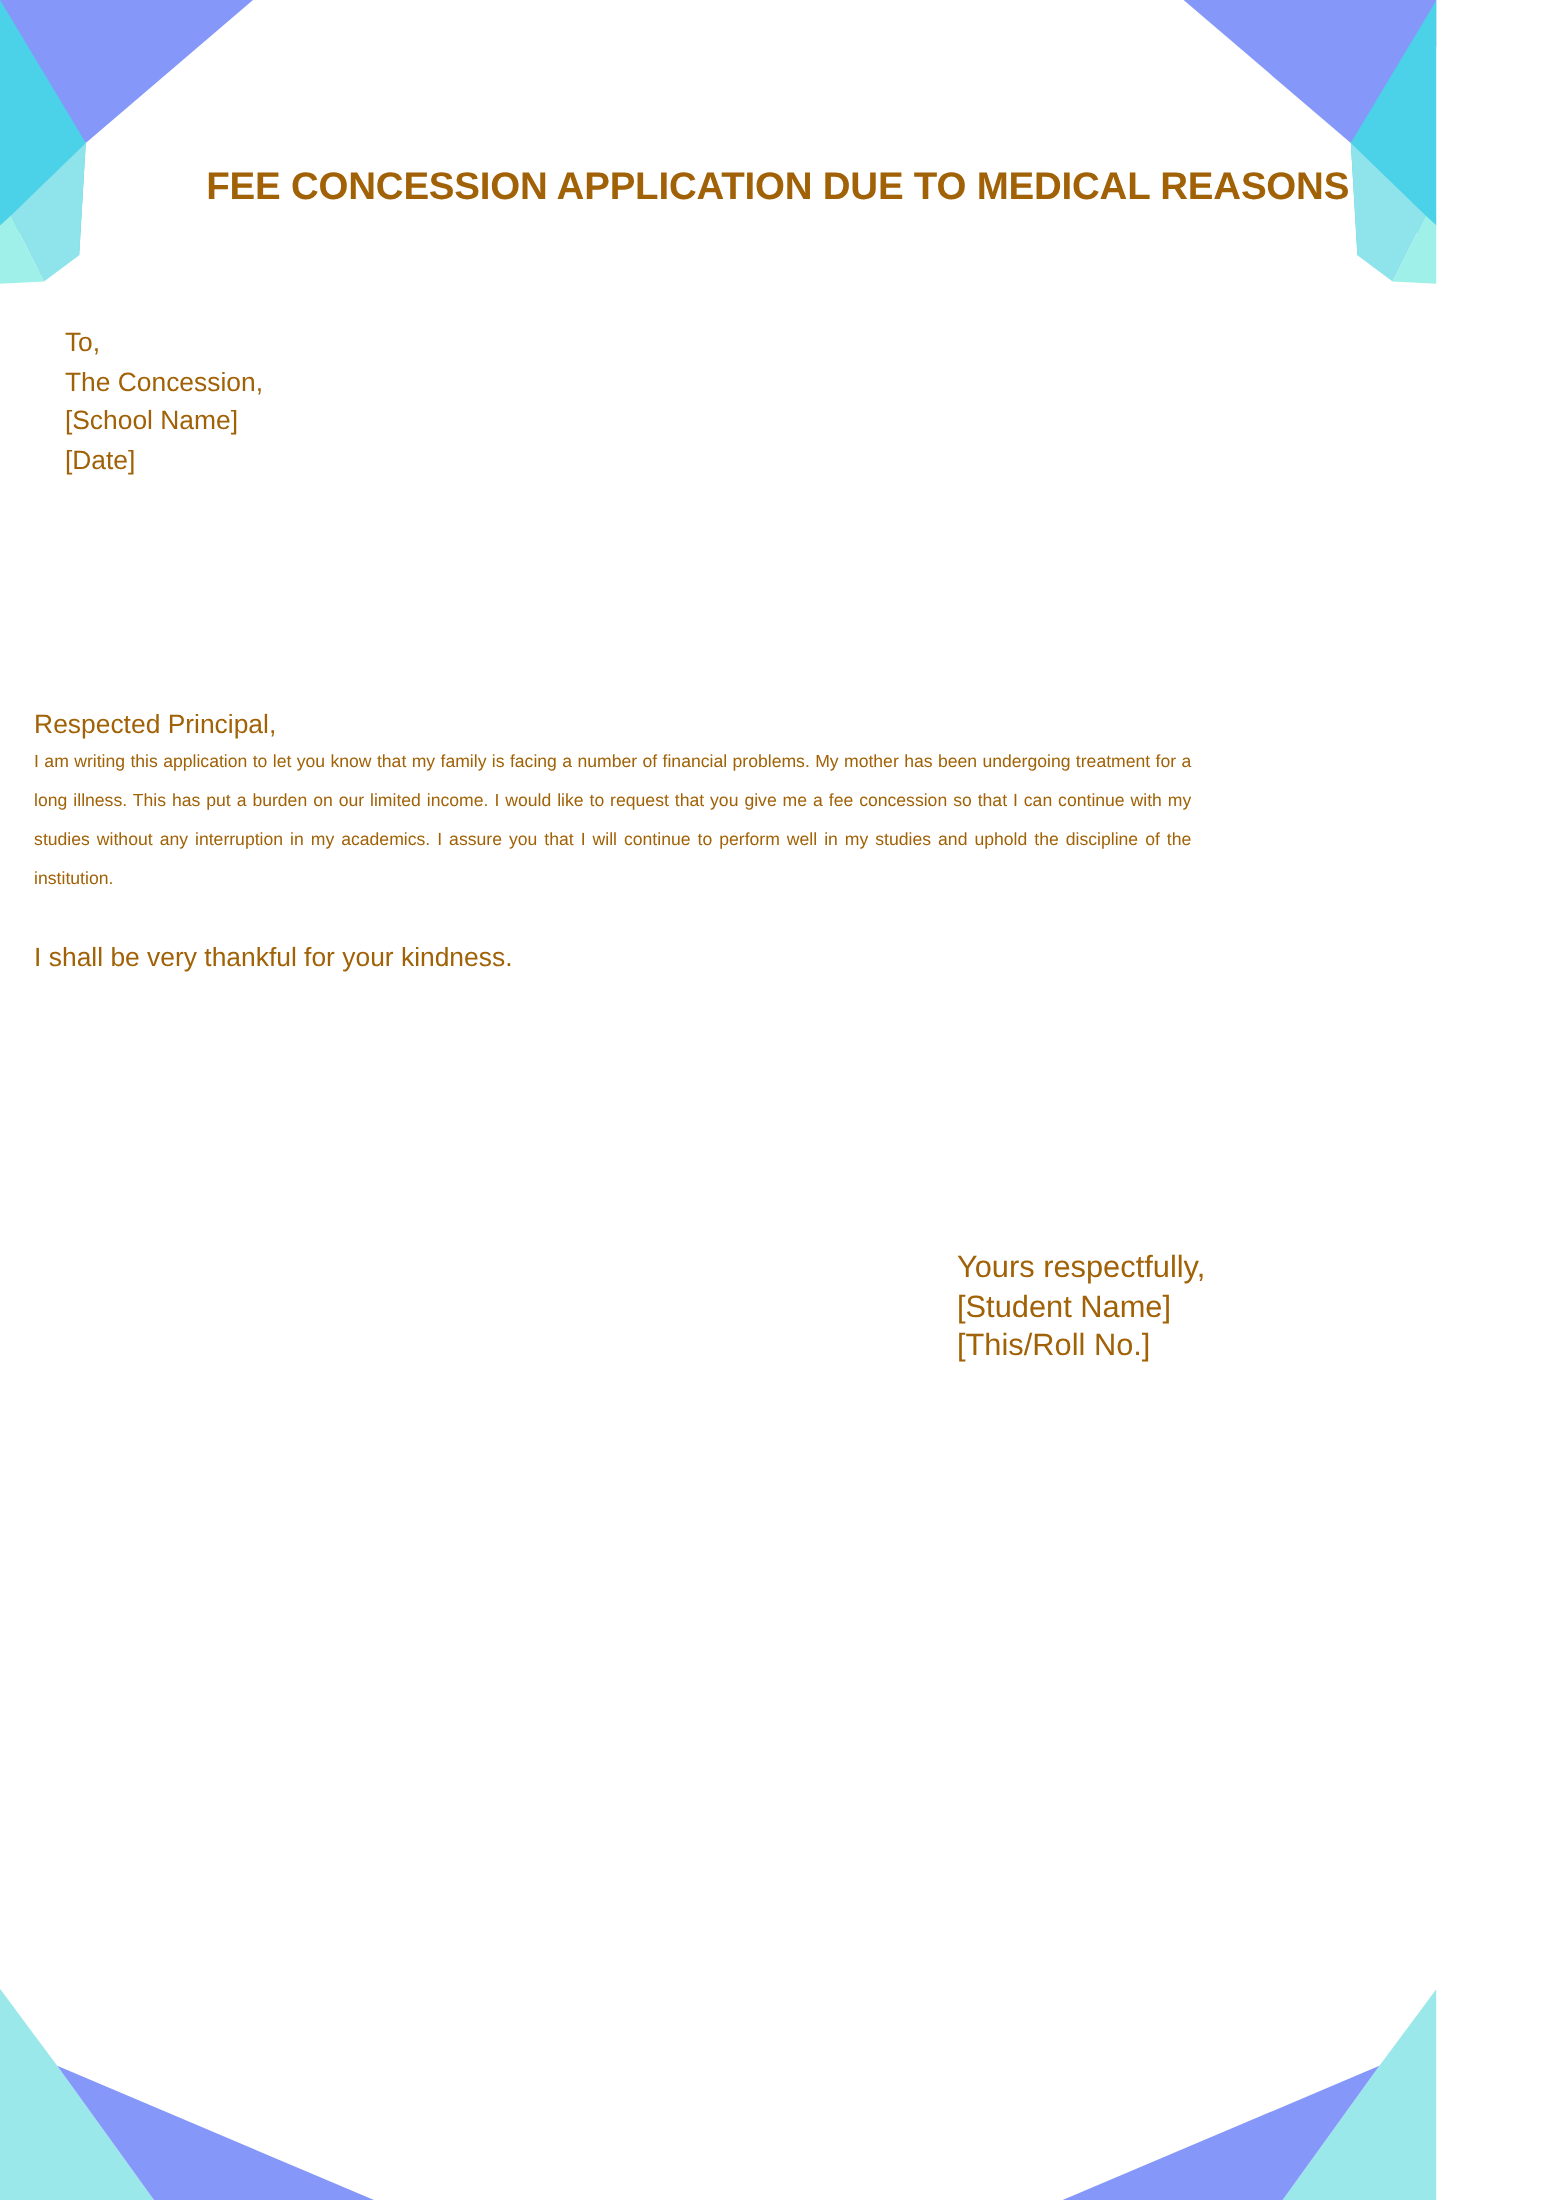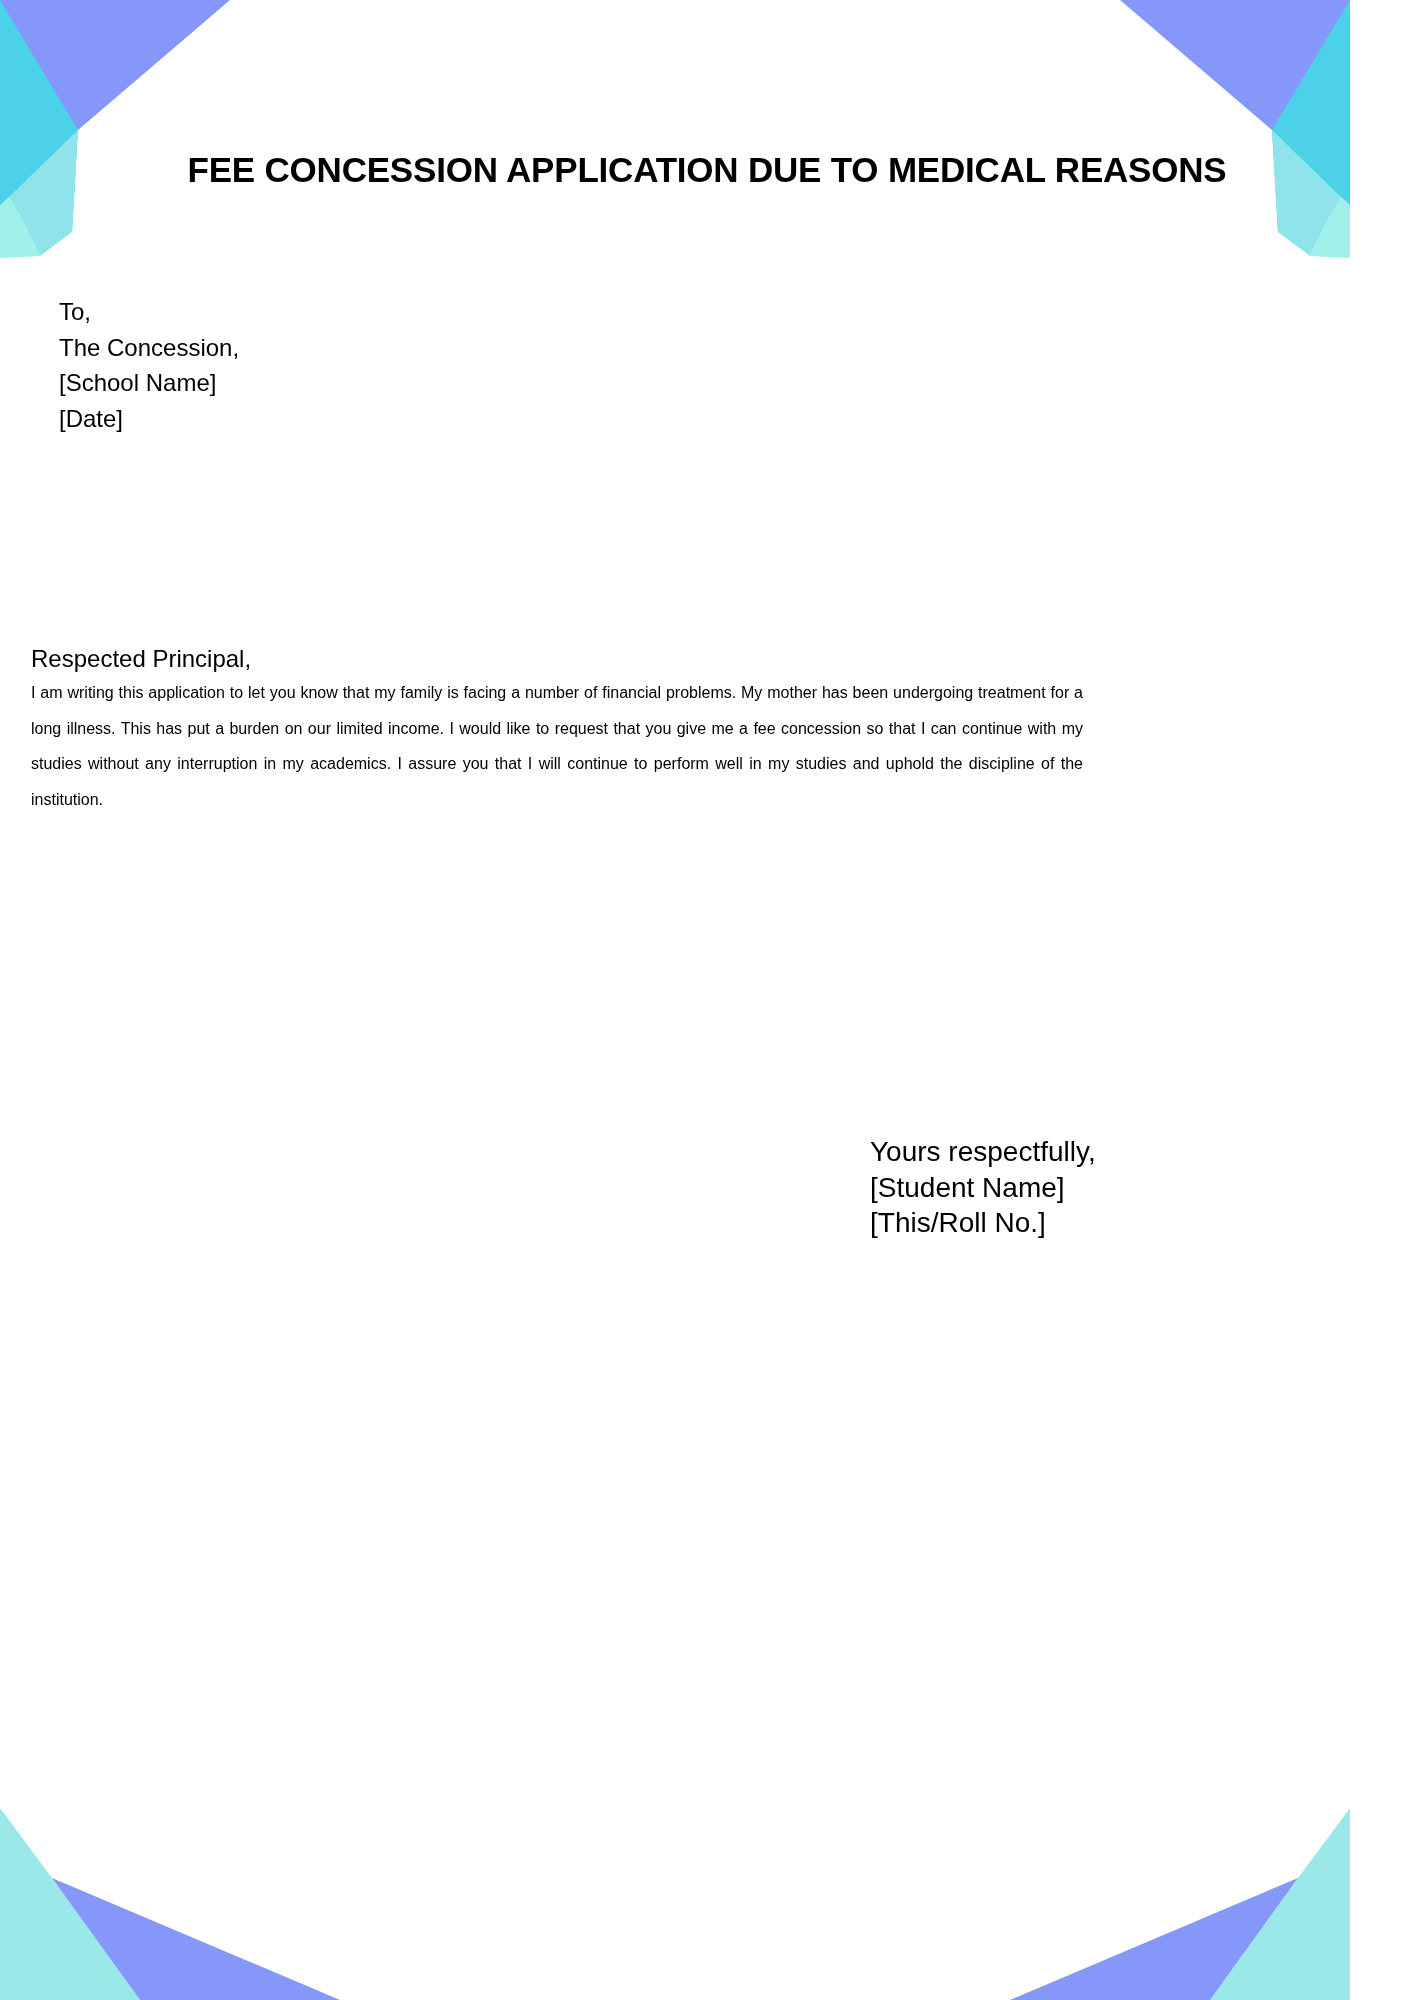--- a/index.html
+++ b/index.html
@@ -7,22 +7,21 @@
     padding: 0;
     background: #ffffff;
   }
   .page {
     position: relative;
     width: 1306px;
     height: 2000px;
     background: #ffffff;
     overflow: hidden;
     font-family: "Liberation Sans", sans-serif;
-    color: #000000;
-    padding-left: 44px;
+    color: #a16207;
   }
   .corner-decor {
     position: absolute;
     pointer-events: none;
   }
   .decor-tl { top: 0; left: 0; }
   .decor-tr { top: 0; right: 0; }
   .decor-bl { bottom: 0; left: 0; }
   .decor-br { bottom: 0; right: 0; }
 
@@ -139,20 +138,21 @@
       <div>The Concession,</div>
       <div>[School Name]</div>
       <div>[Date]</div>
     </div>
 
 
     <div class="salutation">Respected Principal,</div>
 
     <div class="body-para">I am writing this application to let you know that my family is facing a number of financial problems. My mother has been undergoing treatment for a long illness. This has put a burden on our limited income. I would like to request that you give me a fee concession so that I can continue with my studies without any interruption in my academics. I assure you that I will continue to perform well in my studies and uphold the discipline of the institution.</div>
 
+    <div class="closing-line">I shall be very thankful for your kindness.</div>
 
     <div class="signature-block">
       <div>Yours respectfully,</div>
       <div>[Student Name]</div>
       <div>[This/Roll No.]</div>
     </div>
 
   </div>
 </div>
 

